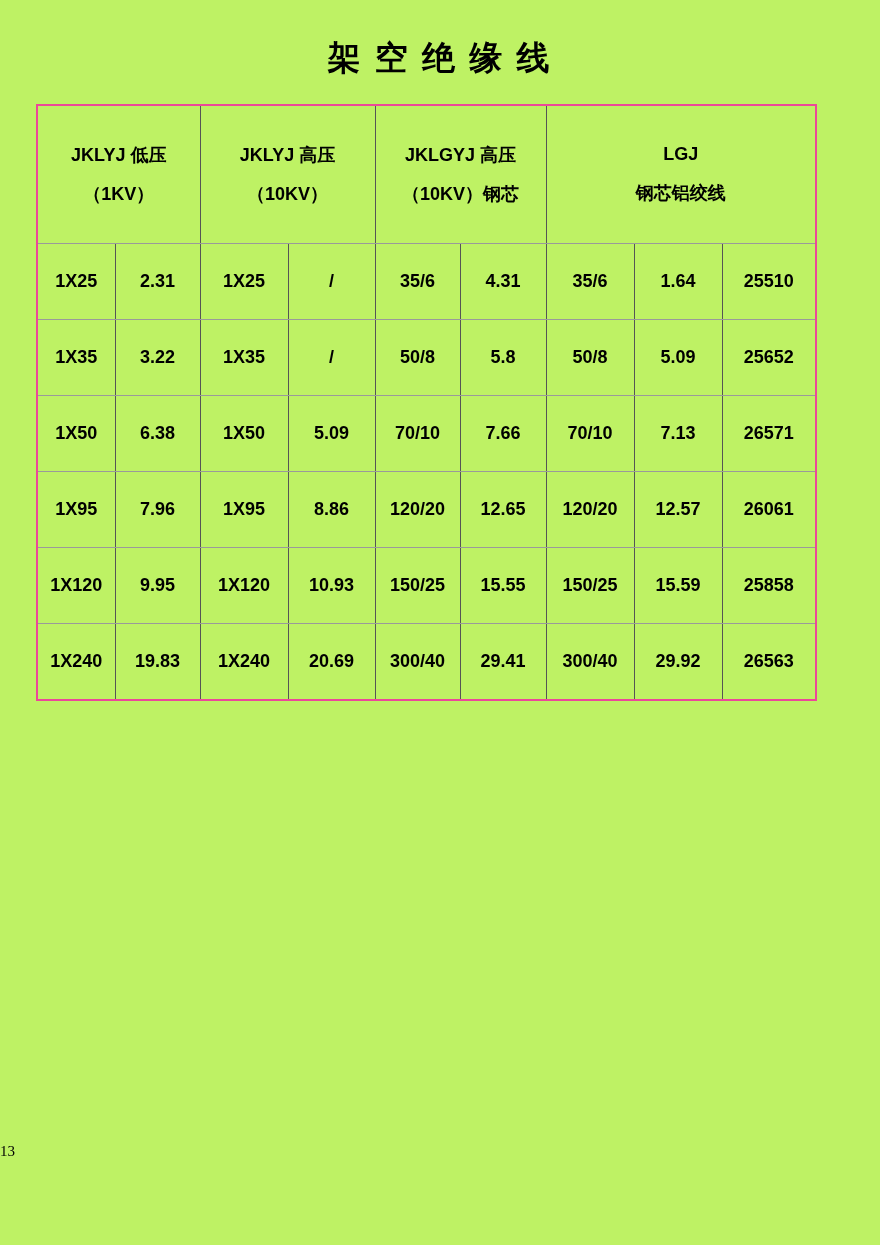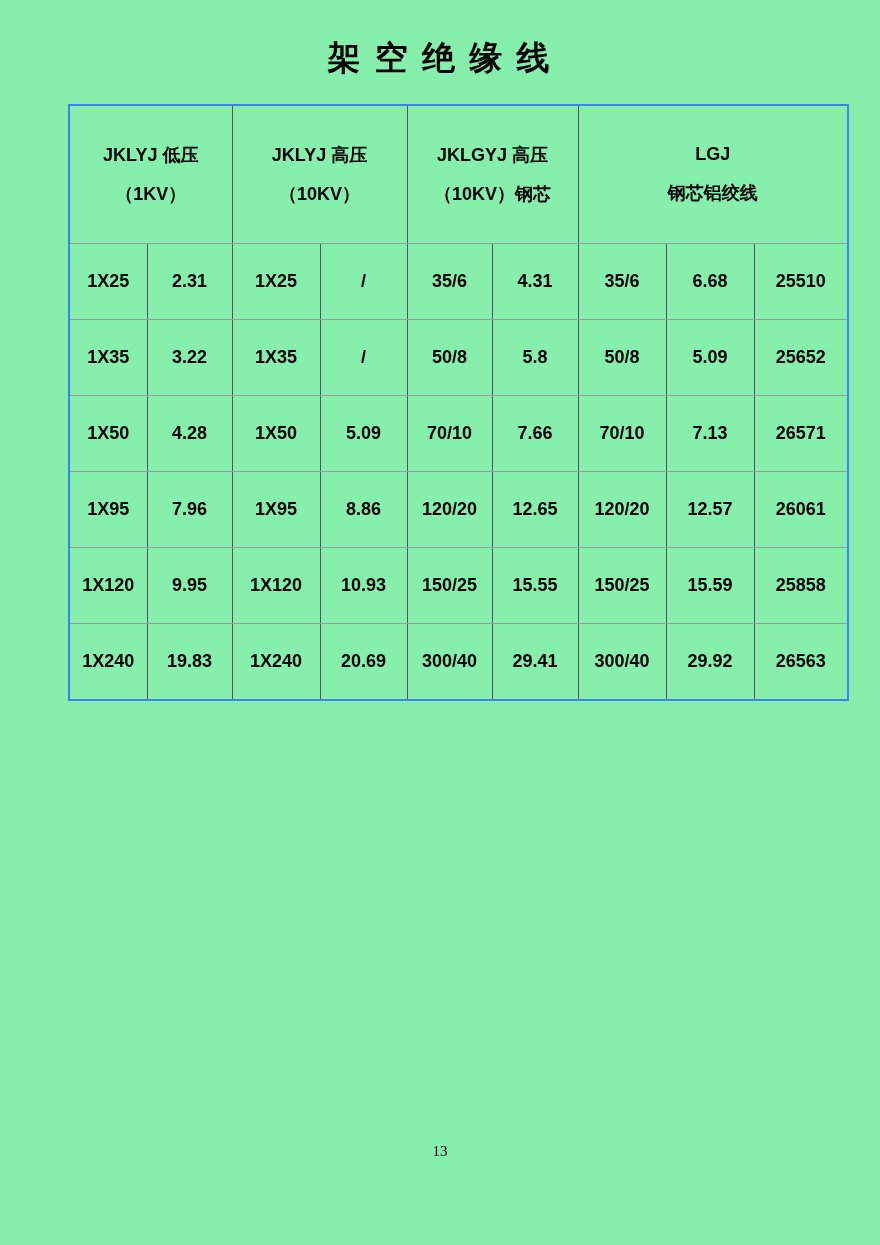--- a/index.html
+++ b/index.html
@@ -9,42 +9,42 @@
     width: 880px;
     height: 1245px;
     font-family: "Liberation Sans", sans-serif;
     color: #000000;
     overflow: hidden;
   }
   .page {
     position: relative;
     width: 880px;
     height: 1245px;
-    background: #86efac;
+    background: #bef264;
   }
   .doc-title {
     position: absolute;
     top: 36px;
     left: 0;
     width: 100%;
     text-align: center;
     font-family: "Liberation Serif", "DejaVu Serif", serif;
     font-weight: bold;
     font-size: 33px;
     letter-spacing: 3px;
     white-space: pre;
   }
   table.price-table {
     position: absolute;
     top: 104px;
-    left: 68px;
+    left: 36px;
     width: 779px;
     border-collapse: collapse;
     table-layout: fixed;
-    border: 2px solid #3b82f6;
+    border: 2px solid #ec4899;
   }
   table.price-table td {
     border-style: solid;
     border-width: 1px;
     border-color: #9a9a9a #555555; 
     text-align: center;
     vertical-align: middle;
     font-weight: bold;
     font-size: 18px;
     padding: 0;
@@ -59,21 +59,21 @@
     flex-direction: column;
     justify-content: space-evenly;
     height: 95px;
   }
   .col-hdr { line-height: 1.35; }
   .page-number {
     position: absolute;
     top: 1143px;
     left: 0;
     width: 100%;
-    text-align: center;
+    text-align: left;
     font-family: "Liberation Serif", "DejaVu Serif", serif;
     font-size: 15px;
     font-weight: normal;
   }
 </style>
 </head>
 <body>
 
 <div class="page">
 
@@ -120,37 +120,37 @@
       </tr>
 
     <tr class="data-row">
           <td>1X25</td>
           <td>2.31</td>
           <td>1X25</td>
           <td>/</td>
           <td>35/6</td>
           <td>4.31</td>
           <td>35/6</td>
-          <td>6.68</td>
+          <td>1.64</td>
           <td>25510</td>
         </tr>
         <tr class="data-row">
           <td>1X35</td>
           <td>3.22</td>
           <td>1X35</td>
           <td>/</td>
           <td>50/8</td>
           <td>5.8</td>
           <td>50/8</td>
           <td>5.09</td>
           <td>25652</td>
         </tr>
         <tr class="data-row">
           <td>1X50</td>
-          <td>4.28</td>
+          <td>6.38</td>
           <td>1X50</td>
           <td>5.09</td>
           <td>70/10</td>
           <td>7.66</td>
           <td>70/10</td>
           <td>7.13</td>
           <td>26571</td>
         </tr>
         <tr class="data-row">
           <td>1X95</td>

